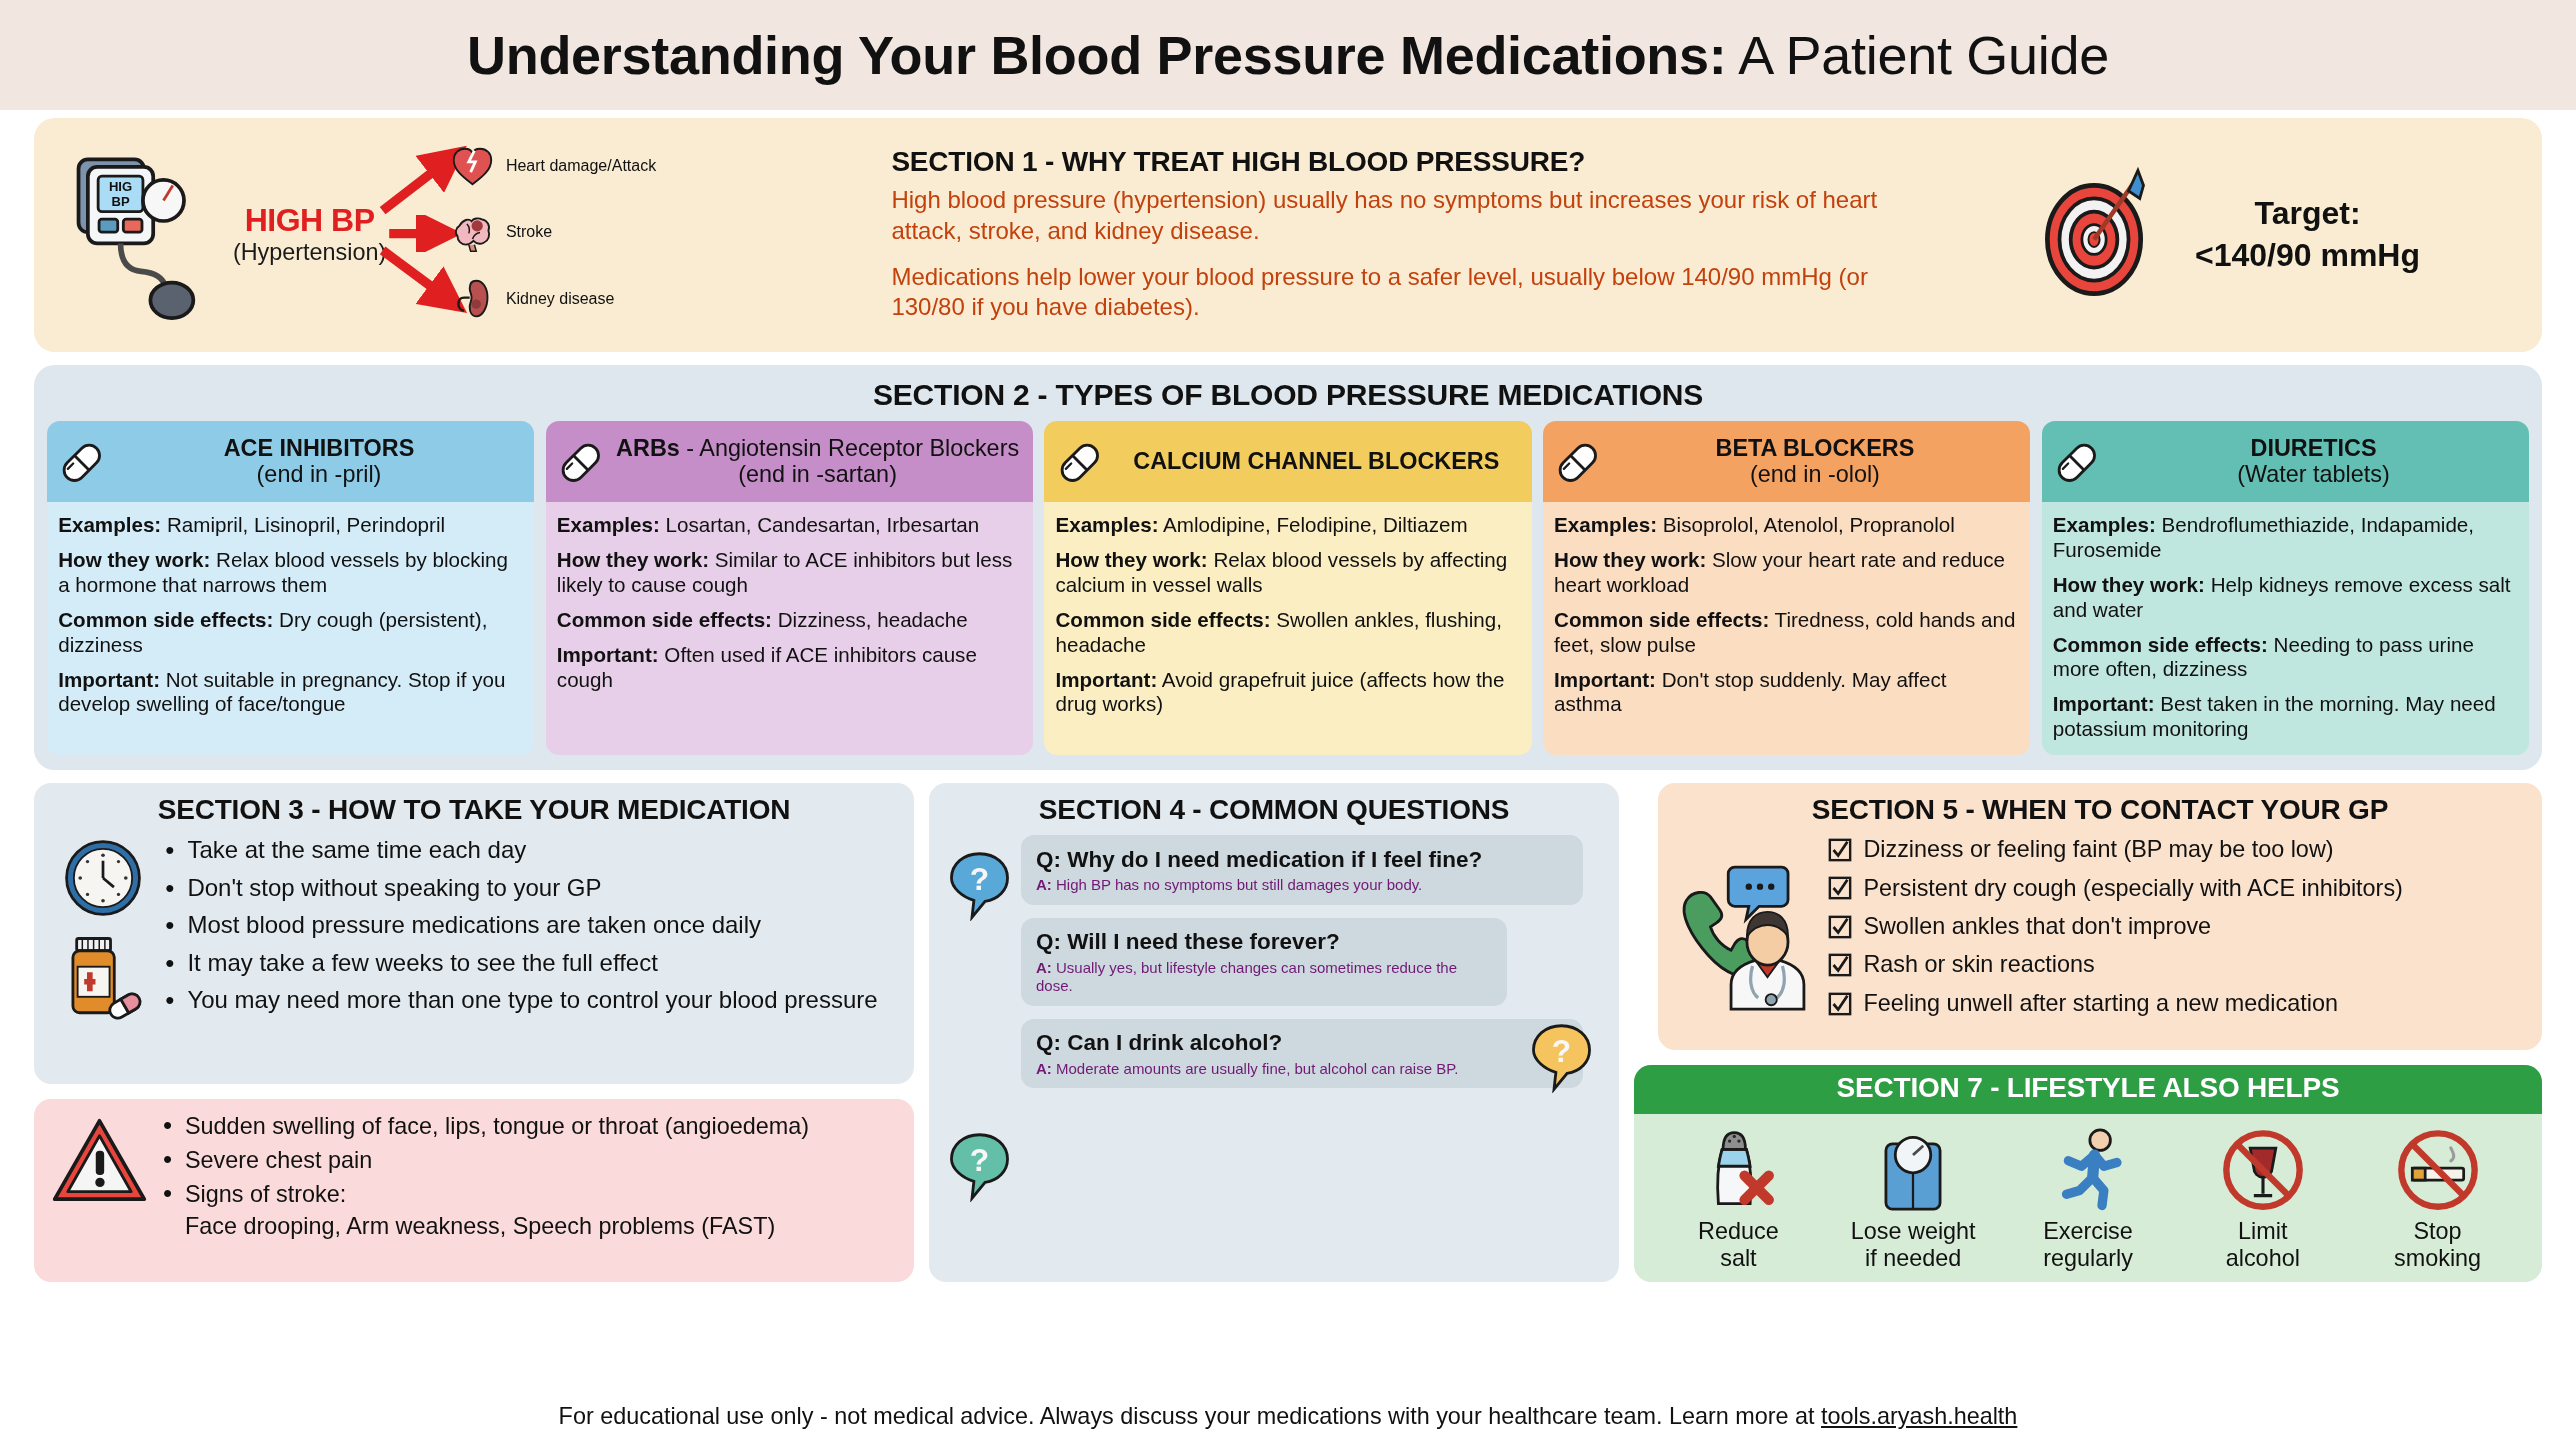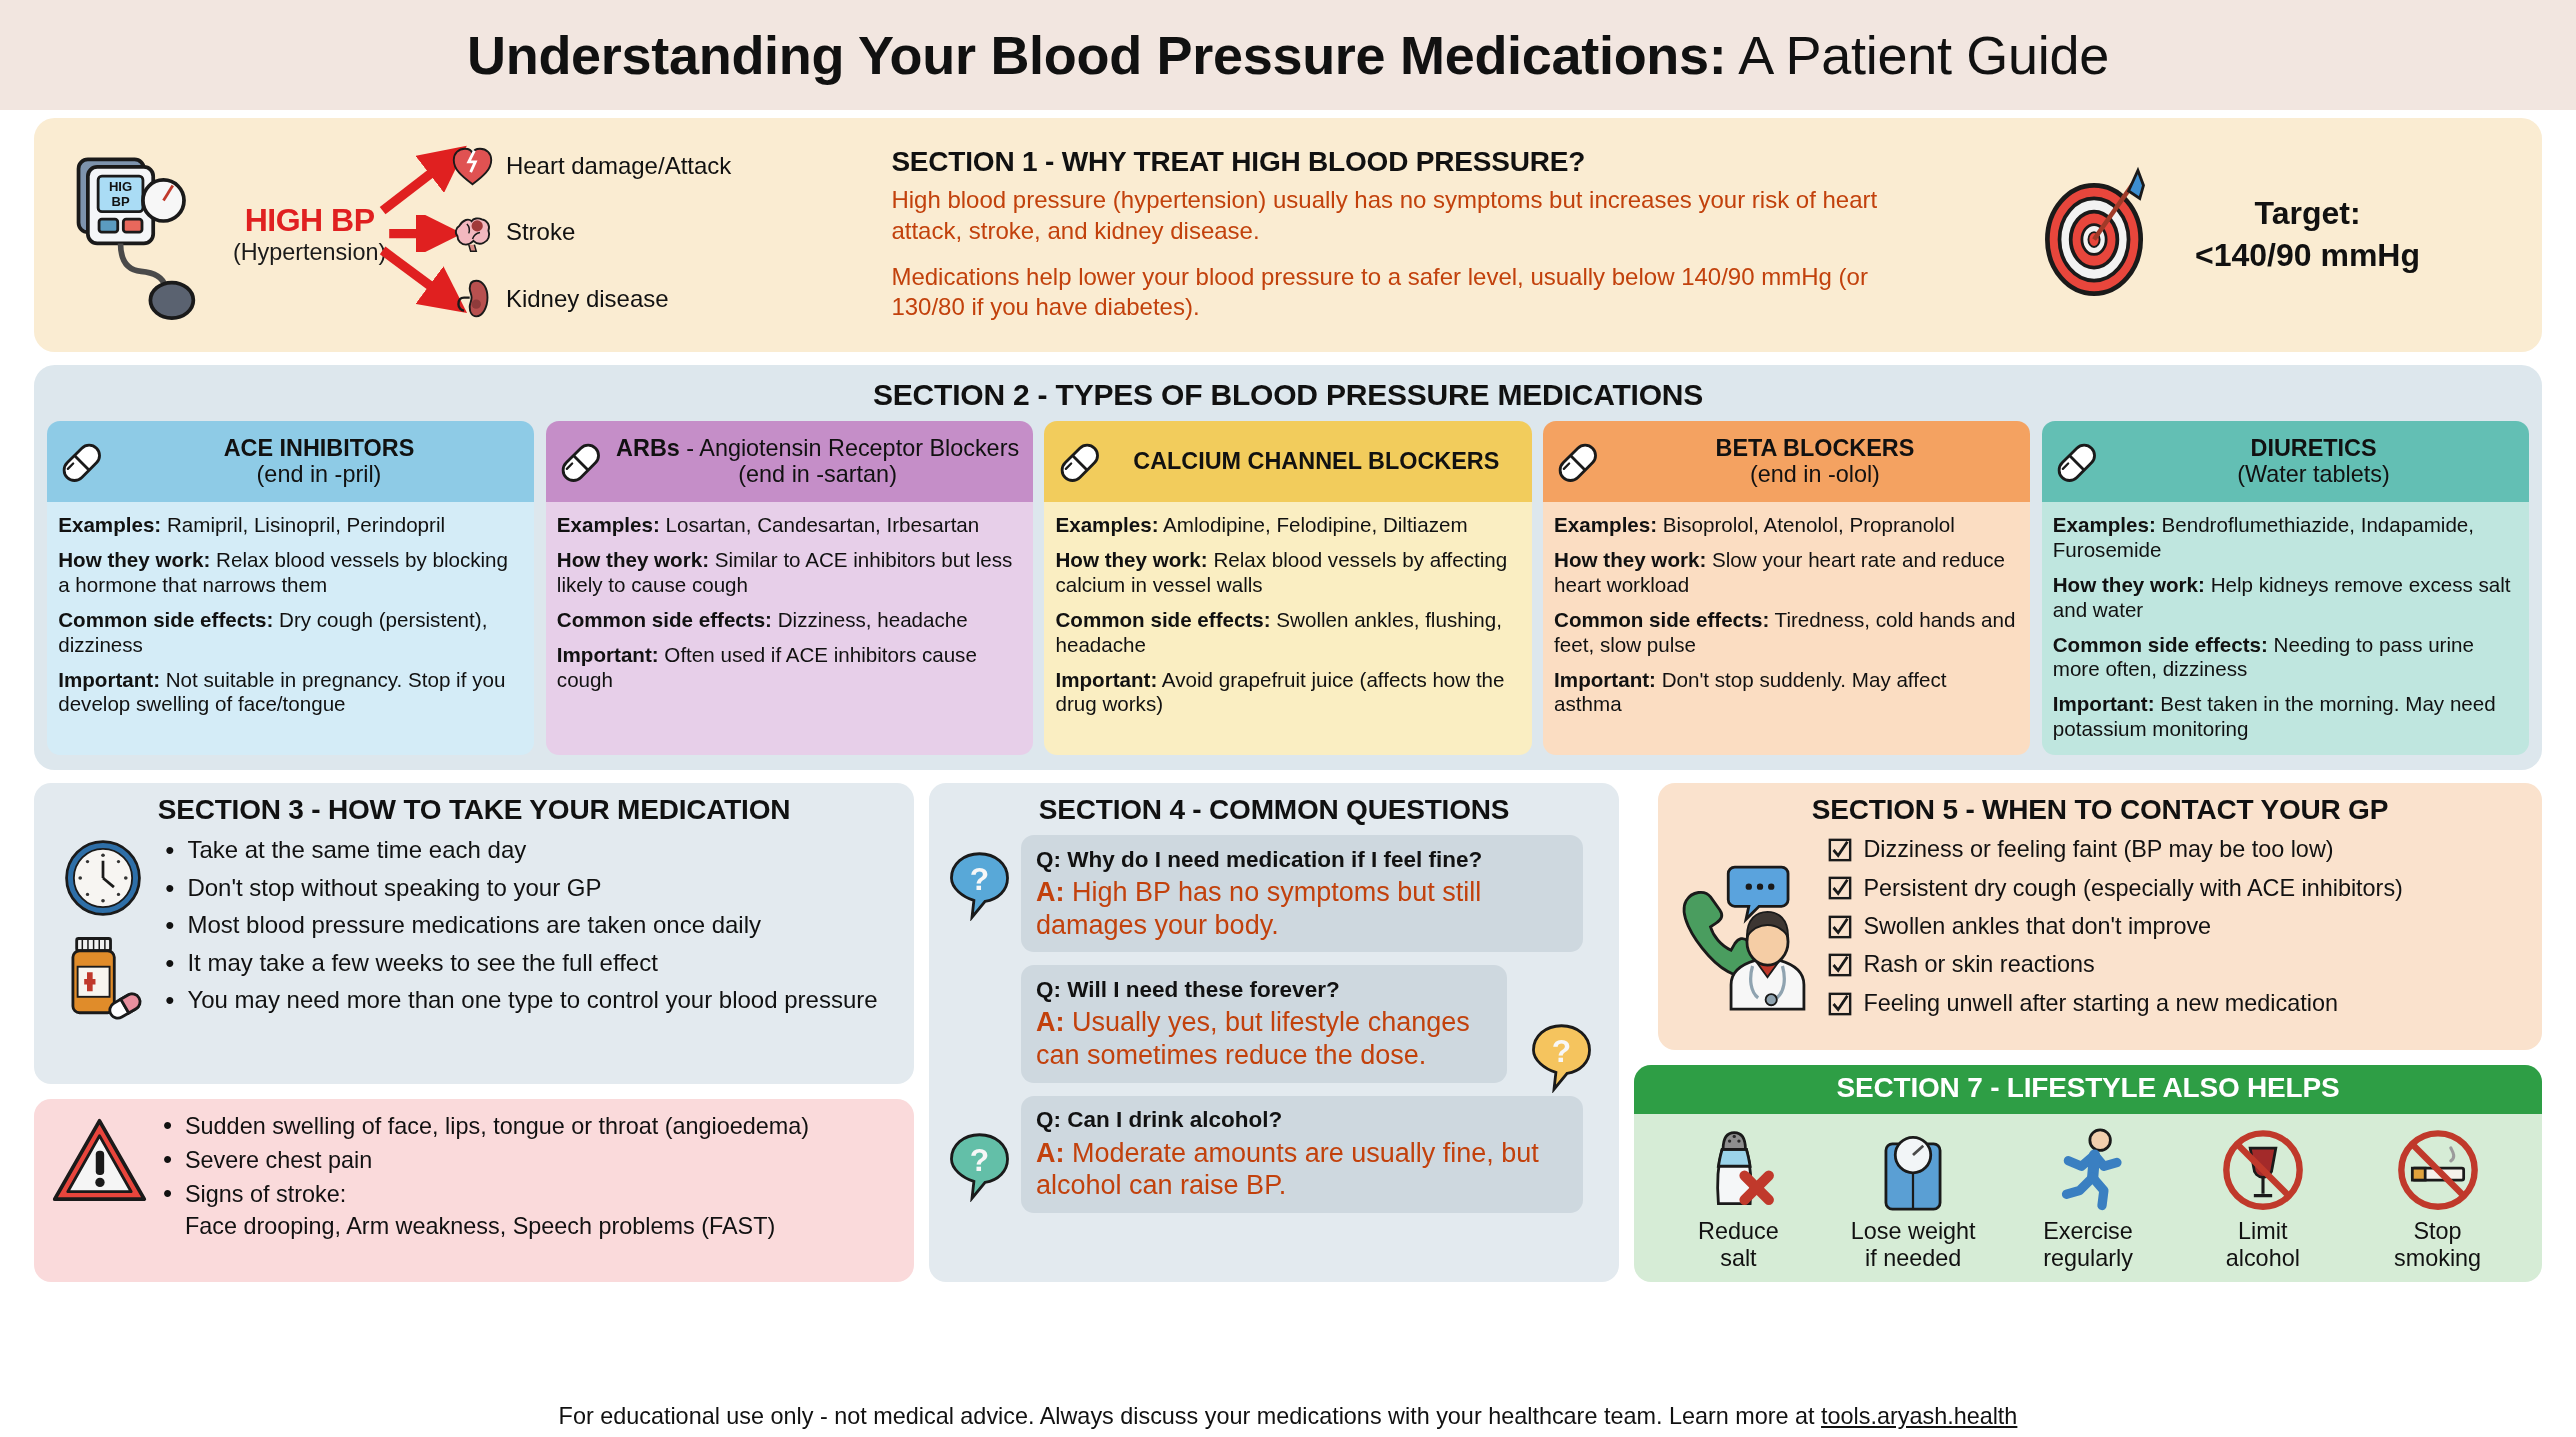--- a/index.html
+++ b/index.html
@@ -31,21 +31,21 @@
     flex:none;
   }
   .sec1-left { width:824px; height:100%; display:flex; align-items:center; gap:3.7px; position:relative;}
   .bp-monitor { width:140px; height:178px; flex:none; position:relative; }
   .cause-flow { position:relative; width:655px; height:197px; }
   .highbp-label { position:absolute; left:9.4px; top:66px; width:197px; text-align:center; }
   .highbp-label .hb { color:#e02020; font-weight:bold; font-size:32px; letter-spacing:-0.5px;}
   .highbp-label .hyp { color:#1a1a1a; font-size:23.4px; }
   .risk-row { position:absolute; display:flex; align-items:center; gap:11.2px; }
   .risk-row .icn { width:45px; height:45px; flex:none; }
-  .risk-row .lbl { font-size:24px; color:#111; white-space:nowrap;}
+  .risk-row .lbl { font-size:16px; color:#111; white-space:nowrap;}
   .r1 { left:248px; top:7.5px; }
   .r2 { left:248px; top:73px; }
   .r3 { left:248px; top:140px; }
   .arrow { position:absolute; }
 
   .sec1-mid { flex:1; padding:0 17px 0 9.4px; }
   .sec1-mid h2 { font-size:28px; font-weight:bold; color:#111; letter-spacing:-0.2px; margin-bottom:7.5px;}
   .sec1-mid p { font-size:24px; color:#c2410c; line-height:1.28; margin-bottom:15px;}
   .sec1-mid p:last-child { margin-bottom:0; }
   .sec1-right { width:580px; display:flex; align-items:center; justify-content:center; gap:28px; }
@@ -100,21 +100,21 @@
   .sec6-body ul { list-style:none; flex:1;}
   .sec6-body li { font-size:23.4px; color:#111; line-height:1.22; margin-bottom:5.6px; position:relative; padding-left:24px;}
   .sec6-body li::before { content:"•"; position:absolute; left:1.9px; top:-1.9px; font-size:26px;}
   .sec6-body li.nobullet::before { content:""; }
   .sec6-body li.sub { padding-left:24px; margin-top:-1.9px; }
 
   .sec4 { background:#e3eaef; padding:11.2px 15px 13px; height:100%; display:flex; flex-direction:column;}
   .qa-wrap { position:relative; margin-top:9.4px; flex:1; }
   .qa { background:#ced8df; border-radius:13px; padding:10.3px 15px; margin-bottom:13px; }
   .qa .q { font-size:22.5px; font-weight:bold; color:#111; line-height:1.2; }
-  .qa .a { font-size:27px; color:#c2410c; line-height:1.22; margin-top:3.7px;}
+  .qa .a { font-size:15px; color:#701a75; line-height:1.22; margin-top:3.7px;}
   .qa .a b { font-weight:bold; }
   .qa.q1 { margin-left:77px; margin-right:20.6px;}
   .qa.q2 { margin-left:77px; margin-right:97px;}
   .qa.q3 { margin-left:77px; margin-right:20.6px;}
   .bubble { position:absolute; width:71px; height:71px; }
   .b1 { left:0px; top:15px; }
   .b2 { right:7.5px; top:187px; }
   .b3 { left:0px; top:296px; }
 
   .sec5 { background:#fae2cd; padding:11.2px 17px 11.2px; height:267px;margin-left:24px;}

